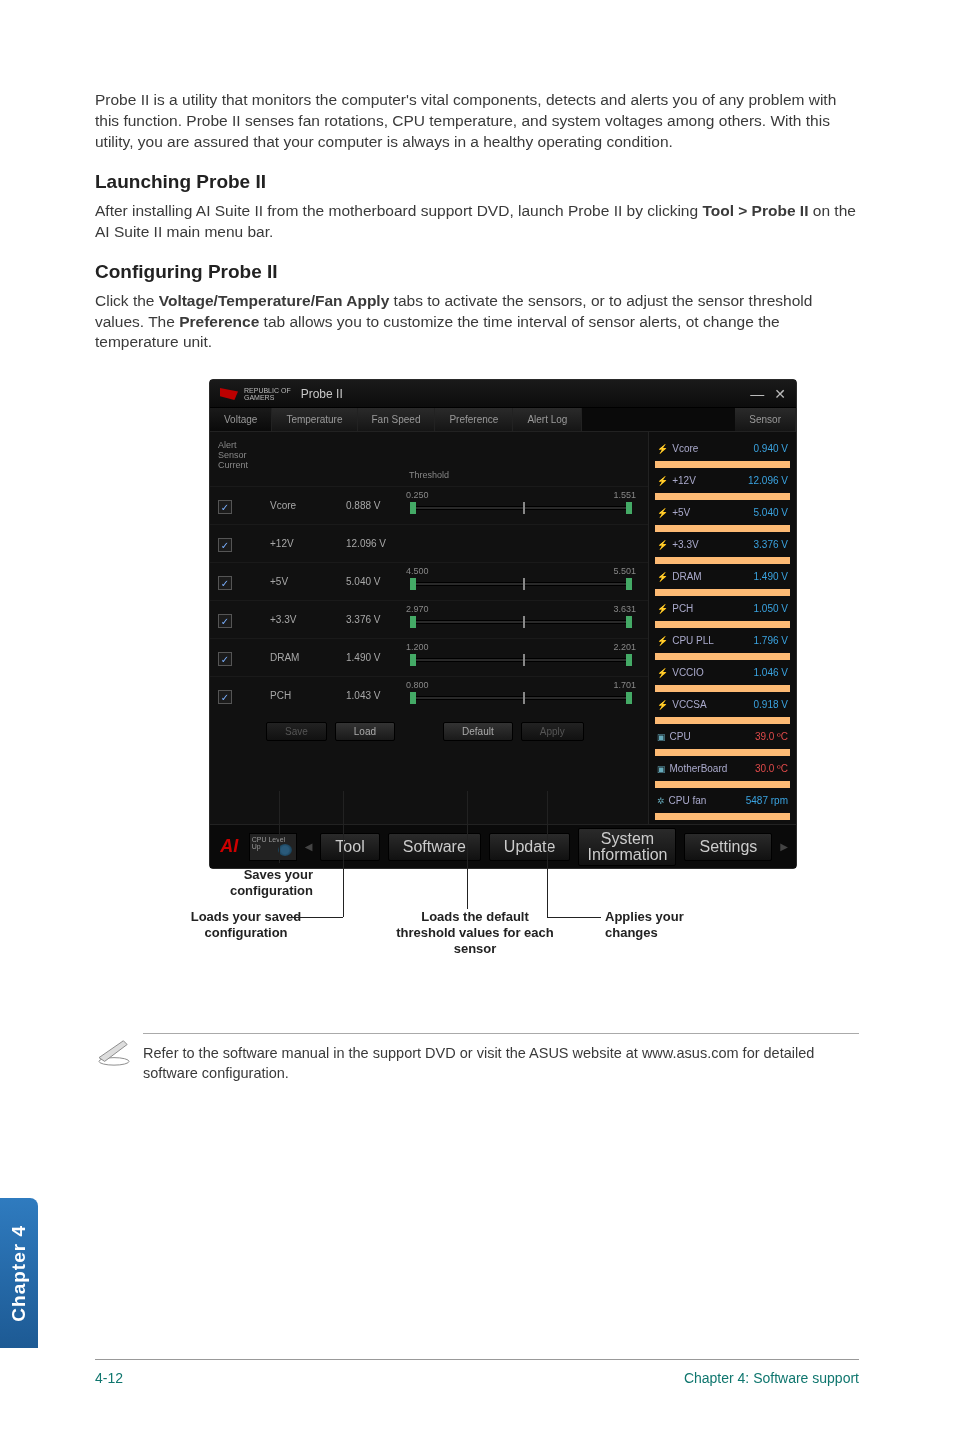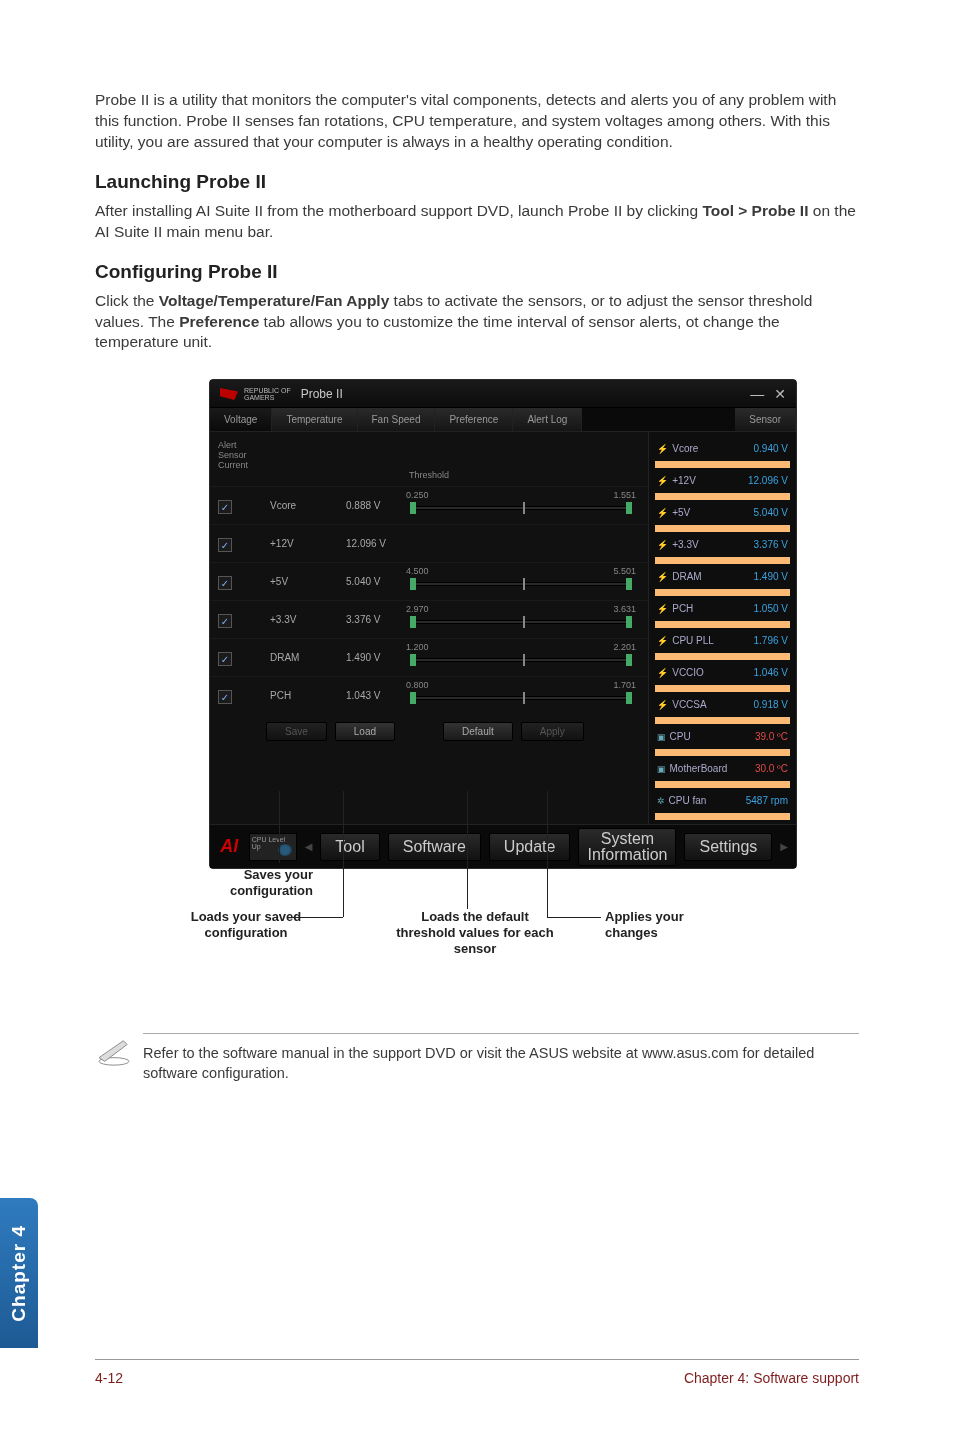--- a/index.html
+++ b/index.html
@@ -72,21 +72,21 @@
   .noteicon svg { width: 38px; height: 30px; }
   .notehr { flex: 1; }
   .notehr hr { border: none; border-top: 1px solid #aaa; margin-bottom: 10px; }
   .notetxt { font-size: 14.5px; color: #3a3a3a; line-height: 1.35; }
 
   
   .sidetab { position: absolute; left: 0; bottom: 90px; width: 38px; height: 150px; background: linear-gradient(#2f7bbf,#1d5a94); border-top-right-radius: 8px; display: flex; align-items: center; justify-content: center; }
   .sidetab span { color: #fff; font-weight: bold; font-size: 19px; writing-mode: vertical-rl; transform: rotate(180deg); letter-spacing: 1px; }
 
   
-  .footer { position: absolute; left: 95px; right: 95px; bottom: 52px; border-top: 1px solid #999; padding-top: 10px; display: flex; justify-content: space-between; font-size: 14px; color: #7f1d1d; }
+  .footer { position: absolute; left: 95px; right: 95px; bottom: 52px; border-top: 1px solid #999; padding-top: 10px; display: flex; justify-content: space-between; font-size: 14px; color: #0f766e; }
 </style>
 </head>
 <body>
 
 <div class="page">
 
 
   <p class="body">Probe II is a utility that monitors the computer's vital components, detects and alerts you of any problem with this function. Probe II senses fan rotations, CPU temperature, and system voltages among others. With this utility, you are assured that your computer is always in a healthy operating condition.</p>
 
   <h3 class="sub">Launching Probe II</h3>

